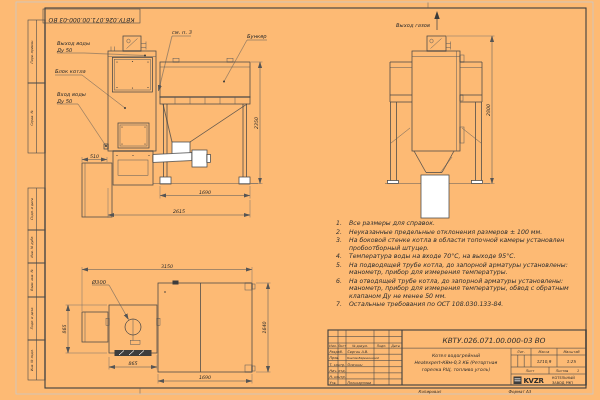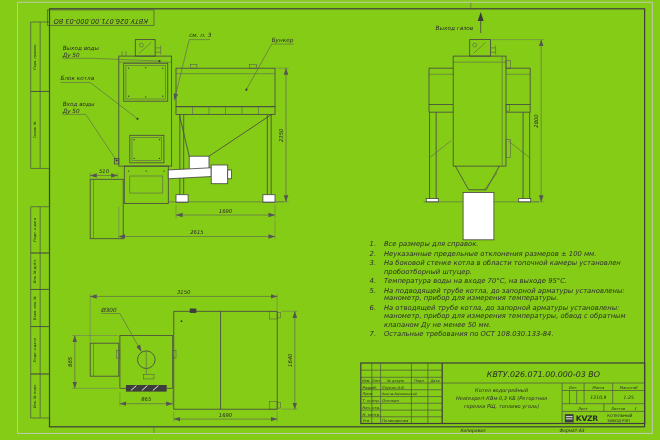--- a/index.html
+++ b/index.html
@@ -1,16 +1,16 @@
 <!DOCTYPE html>
 <html><head>
 <meta charset="utf-8">
 <style>
   html,body{margin:0;padding:0;background:#fff;}
-  .sheet{position:relative;width:600px;height:400px;background:#84cc16;overflow:hidden;
+  .sheet{position:relative;width:600px;height:400px;background:#fdba74;overflow:hidden;
          font-family:"DejaVu Sans",sans-serif;}
   svg{position:absolute;left:0;top:0;}
   svg text{font-family:"DejaVu Sans",sans-serif;fill:#2b2b2b;}
   .it{font-style:italic;}
   .mid{text-anchor:middle;}
   .f28{font-size:2.8px;} .f32{font-size:3.2px;} .f34{font-size:3.4px;}
   .f35{font-size:3.5px;} .f42{font-size:4.2px;} .f40{font-size:4px;}
   .f46{font-size:4.6px;} .f48{font-size:4.8px;} .f52{font-size:5.2px;}
   .f60{font-size:6px;} .f72{font-size:7.2px;} .f70b{font-size:7px;font-weight:bold;letter-spacing:-.3px;}
   .s{fill:none;stroke:#474747;stroke-width:.75;}

